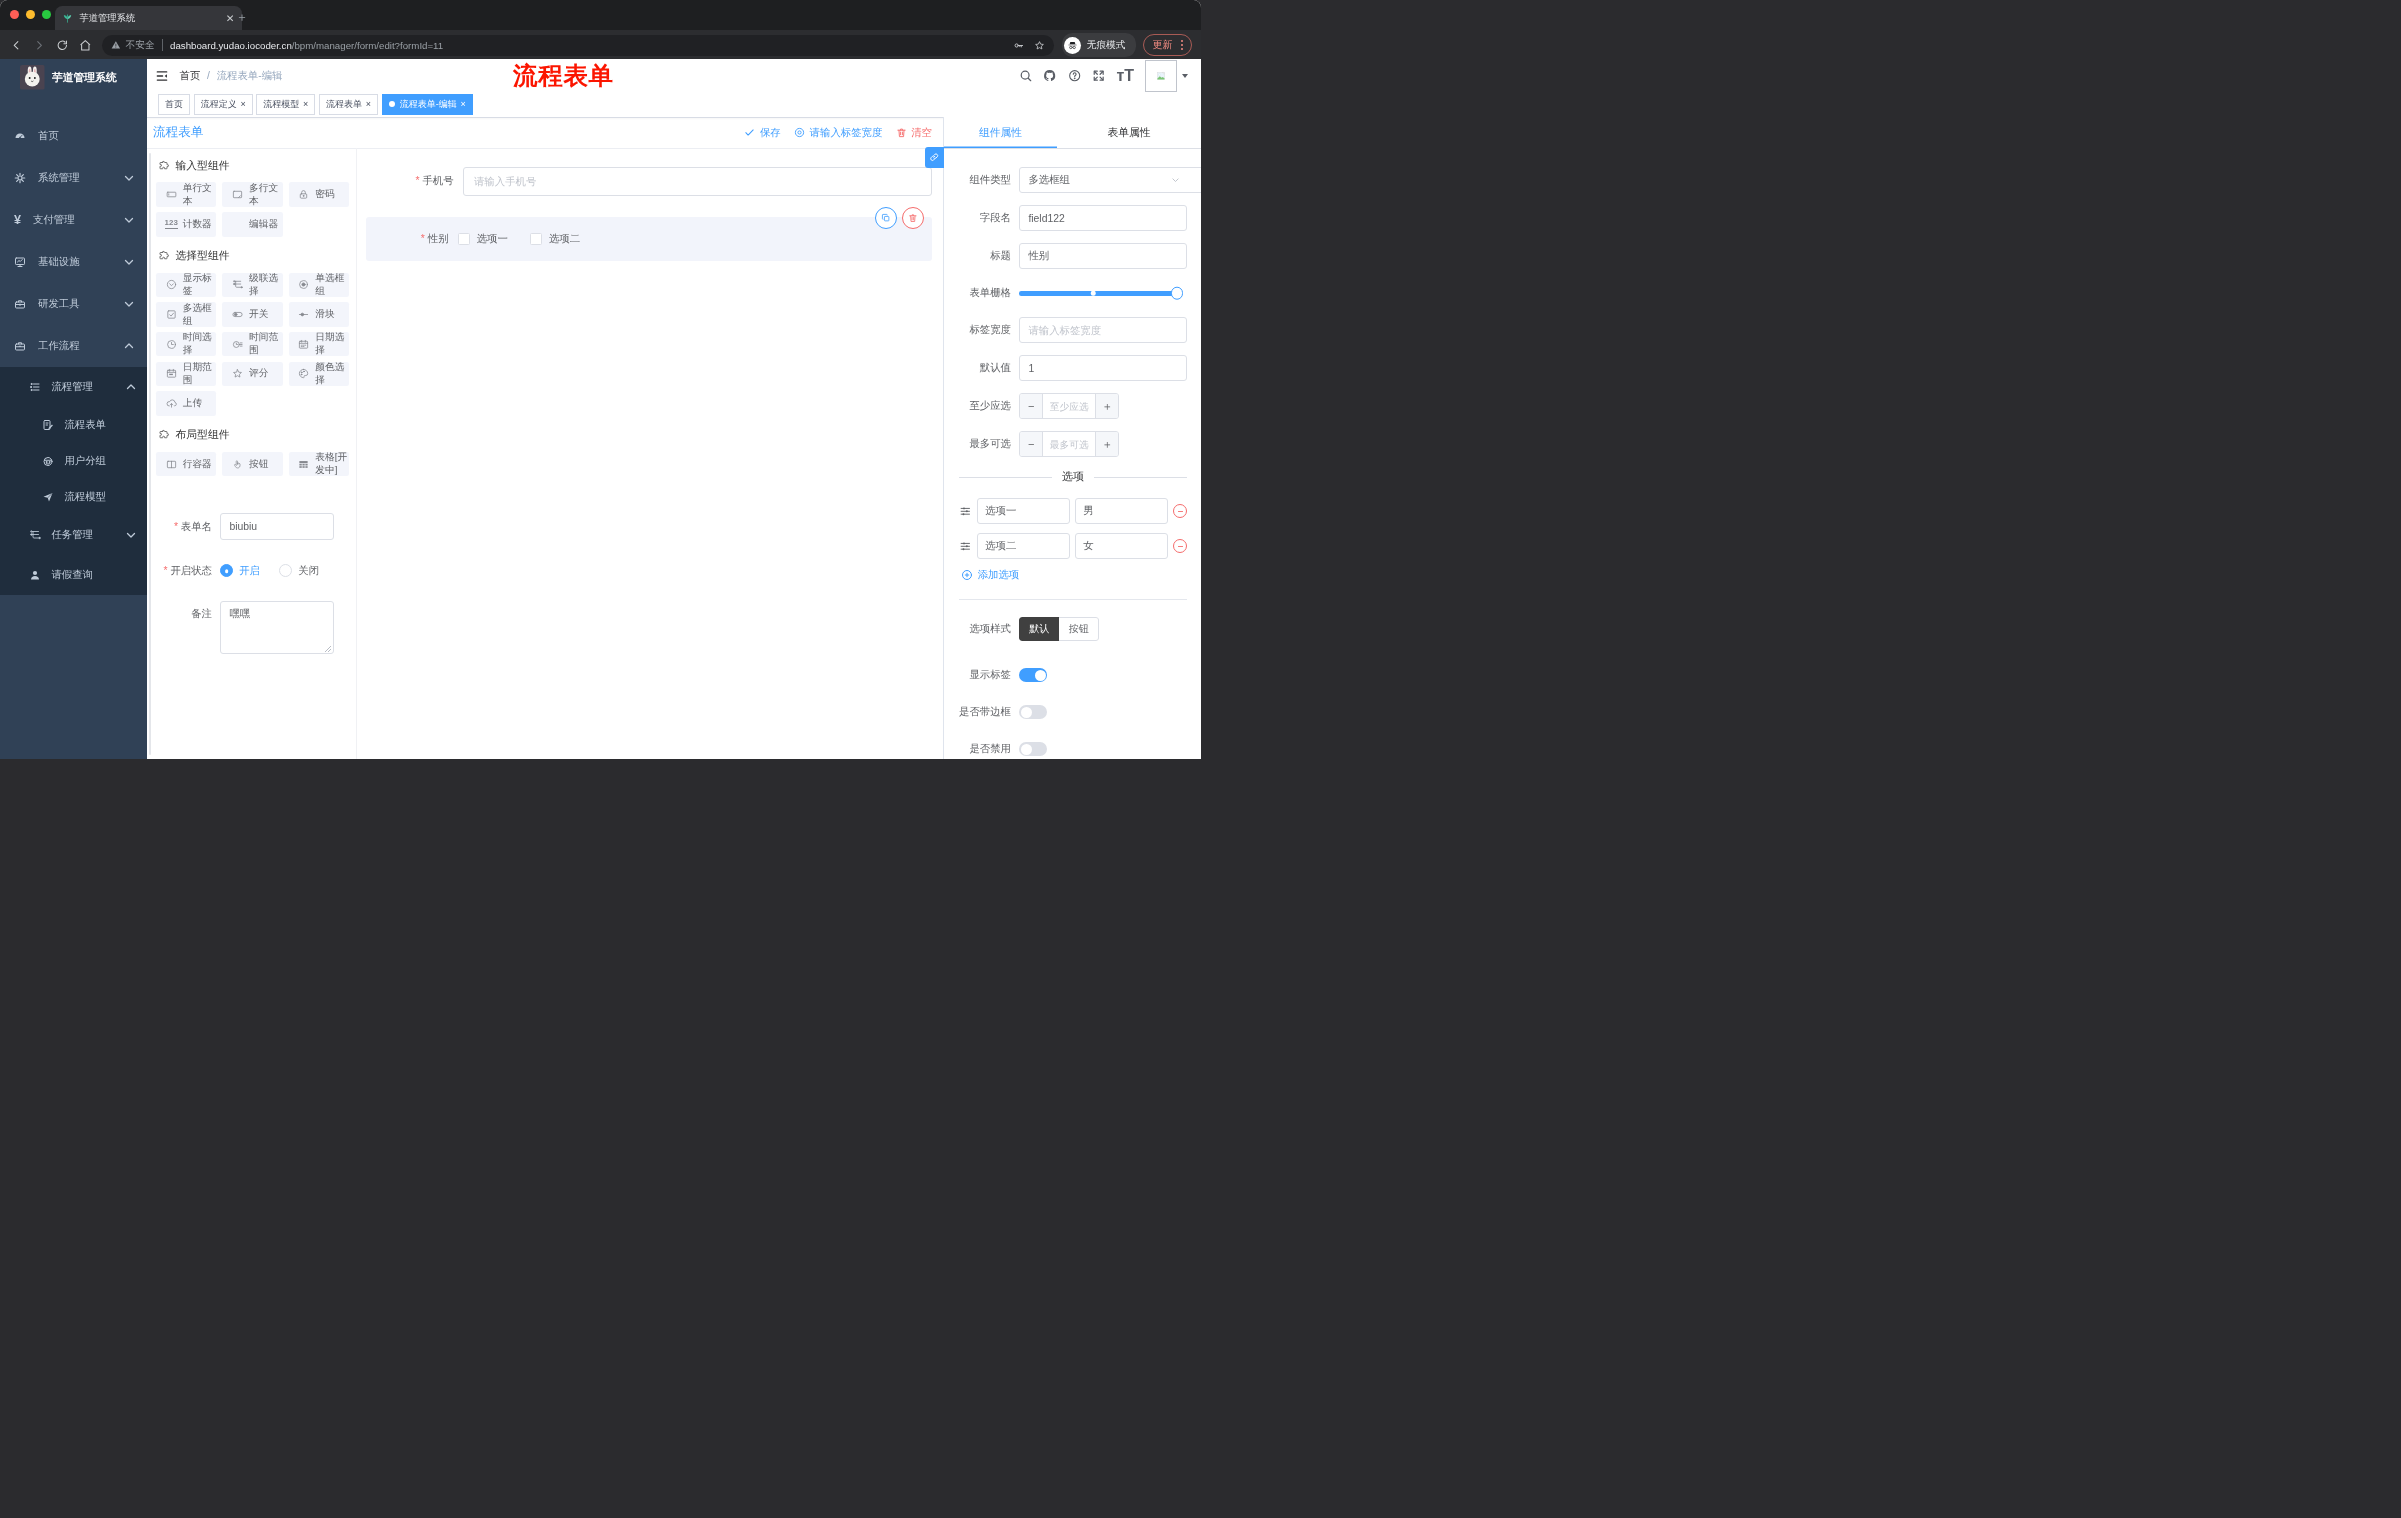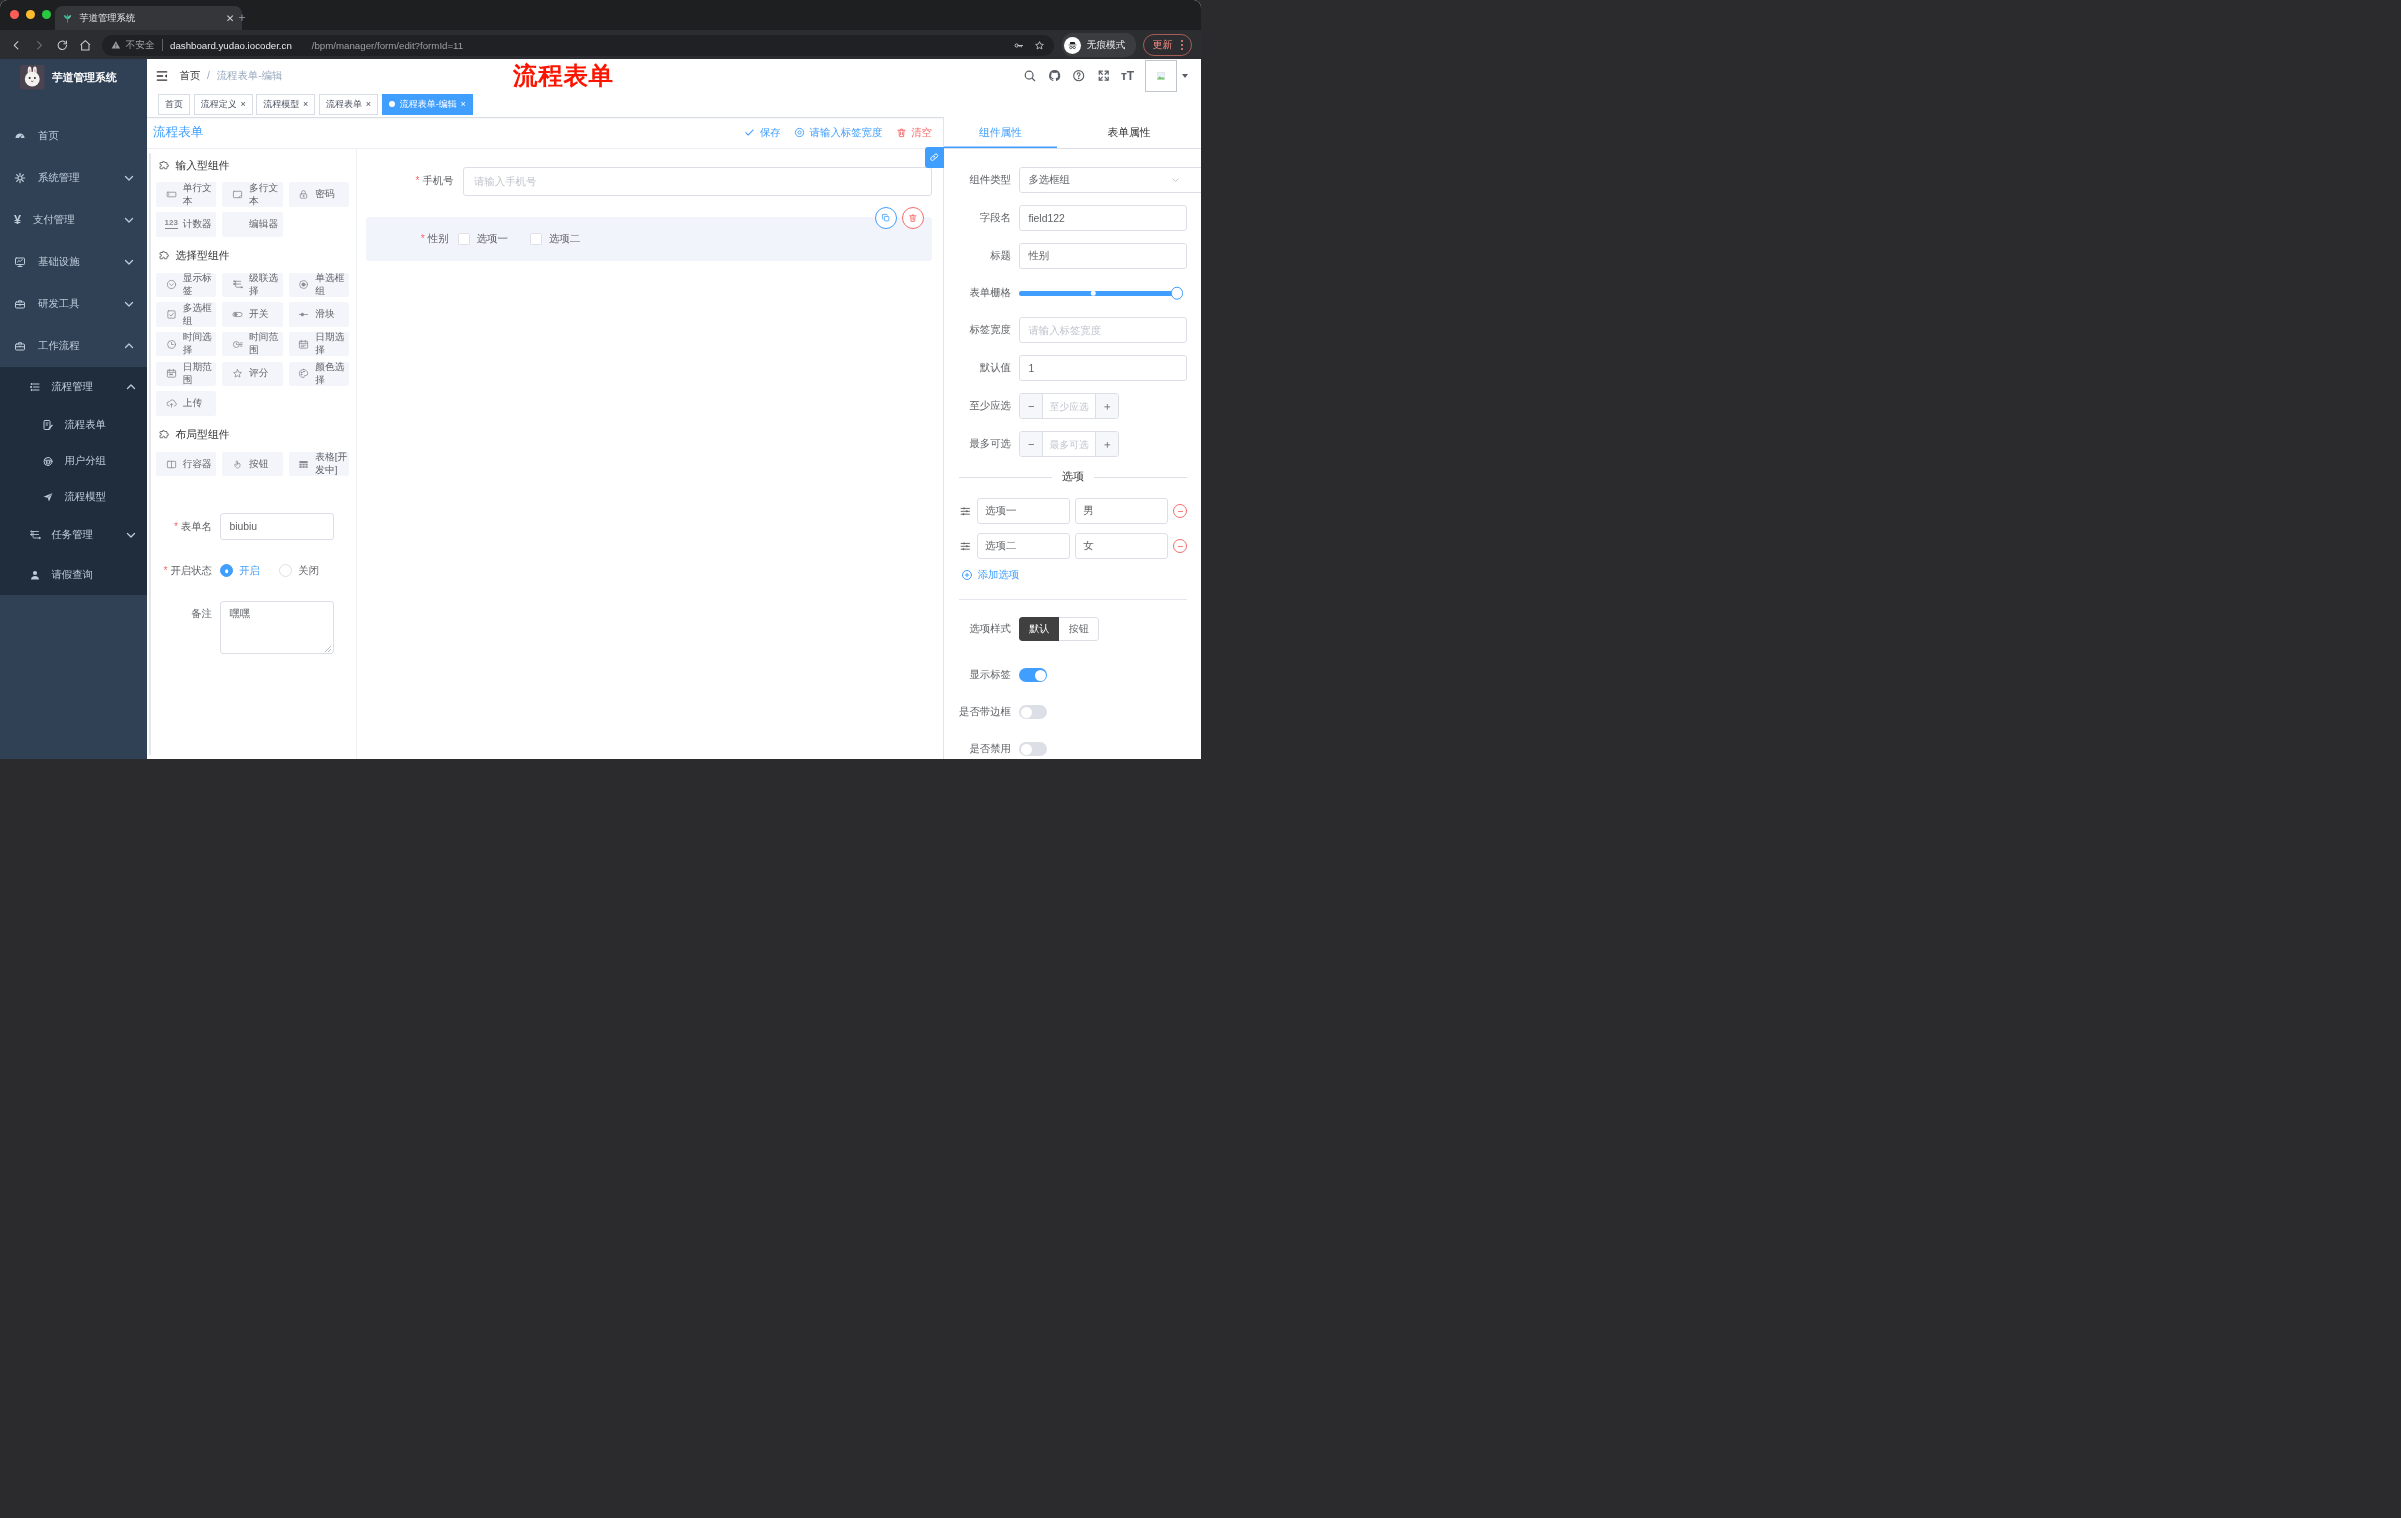--- a/index.html
+++ b/index.html
@@ -18,21 +18,21 @@
   .tab-close{color:#c7cacd;font-size:10.4px;cursor:pointer;}
   .newtab{position:absolute;left:236px;top:9px;color:#9aa0a6;font-size:12px;}
   .urlrow{position:absolute;top:30px;left:0;right:0;height:30px;background:#2c2d30;display:flex;align-items:center;color:#c9cccf;}
   .navbtn{font-size:12.6px;margin-left:10.4px;color:#c9cccf;}
   .navbtn.dim{color:#6e7278;}
   .omnibox{flex:1;height:21px;margin:0 7.4px 0 10.4px;background:#202124;border-radius:10.4px;display:flex;align-items:center;
            padding:0 9px;font-size:9.7px;color:#9aa0a6;}
   .omni-warn{font-size:9.7px;color:#9aa0a6;margin-right:4.5px;}
   .omni-sep{width:0.7px;height:12px;background:#5f6368;margin:0 7.4px;}
   .url-domain{color:#e8eaed;}
-  .url-path{color:#9aa0a6;margin-left:20px;}
+  .url-path{color:#9aa0a6;}
   .omni-spacer{flex:1;}
   .omni-ic{font-size:11px;color:#c9cccf;margin-left:10.4px;}
   .incog{height:21px;border-radius:10.4px;background:#3b3c3f;display:flex;align-items:center;gap:6px;padding:1.5px 10.4px 1.5px 2.2px;
          color:#e8eaed;font-size:9.7px;flex:none;}
   .incog-circle{width:17px;height:17px;border-radius:50%;background:#fff;color:#202124;display:flex;align-items:center;justify-content:center;font-size:11px;}
   .update-pill{height:20px;border:1.1px solid #a85b55;border-radius:11px;display:flex;align-items:center;gap:8.2px;
                padding:0 8.2px;margin:0 9px 0 7.4px;color:#f28b82;font-size:10px;flex:none;}
   .kebab{display:flex;flex-direction:column;gap:1.9px;}
   .kebab i{width:2.2px;height:2.2px;border-radius:50%;background:#f28b82;}
   
@@ -489,21 +489,21 @@
               <path d="M9.5 9.2a2.5 2.5 0 1 1 4 2c-.8.6-1.5 1.1-1.5 2.1"></path>
               <circle cx="12" cy="16.8" r="0.6" fill="currentColor"></circle>
             </svg>
           </span>
         <span class="ic ph-ic">
             <svg viewBox="0 0 24 24" fill="none" stroke="currentColor" stroke-width="2.2" stroke-linecap="round" stroke-linejoin="round">
               <path d="M9.5 4H4v5.5M14.5 4H20v5.5M9.5 20H4v-5.5M14.5 20H20v-5.5"></path>
               <path d="M4.5 4.5l5 5M19.5 4.5l-5 5M4.5 19.5l5-5M19.5 19.5l-5-5"></path>
             </svg>
           </span>
-        <span class="ph-ic" style="font-weight:bold;font-size:12px;">ᴛT</span>
+        <span class="ph-ic" style="font-weight:bold;font-size:16px;">ᴛT</span>
         <span class="avatar-box ic">
             <svg viewBox="0 0 40 40">
               <rect width="40" height="40" fill="#fff"></rect>
               <rect x="8" y="8" width="24" height="24" fill="#eaf3fb" stroke="#c9c9c9" stroke-width="1"></rect>
               <path d="M30 8h-6l6 6z" fill="#fff" stroke="#c9c9c9" stroke-width="1"></path>
               <circle cx="15" cy="15" r="3" fill="#fff" stroke="#bcd6ea"></circle>
               <path d="M8 28l8-7 6 5 4-3 6 5v4H8z" fill="#7cc576"></path>
             </svg>
           </span>
         <span class="caret"></span>

